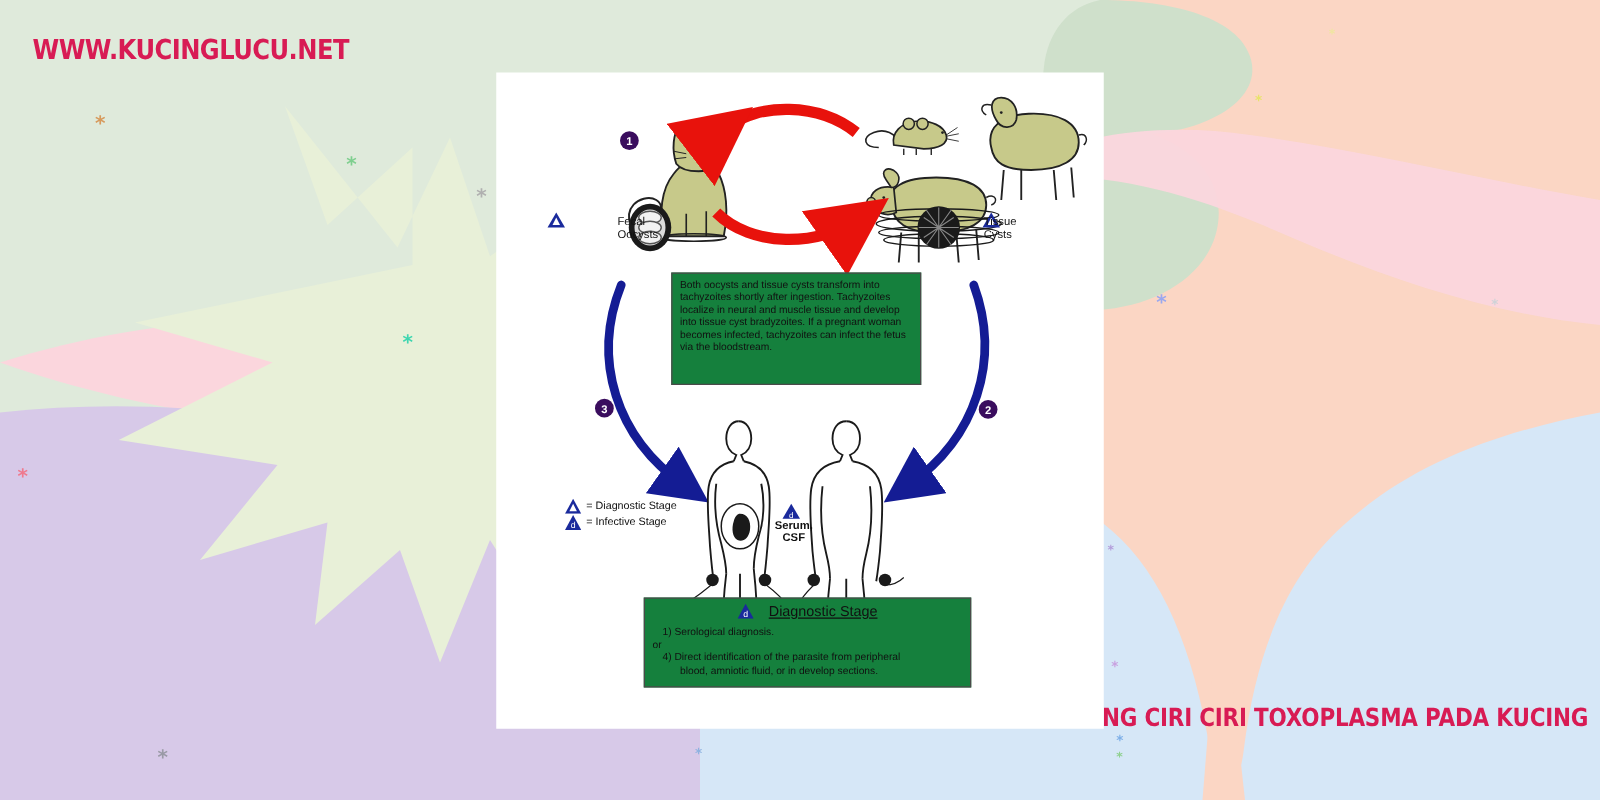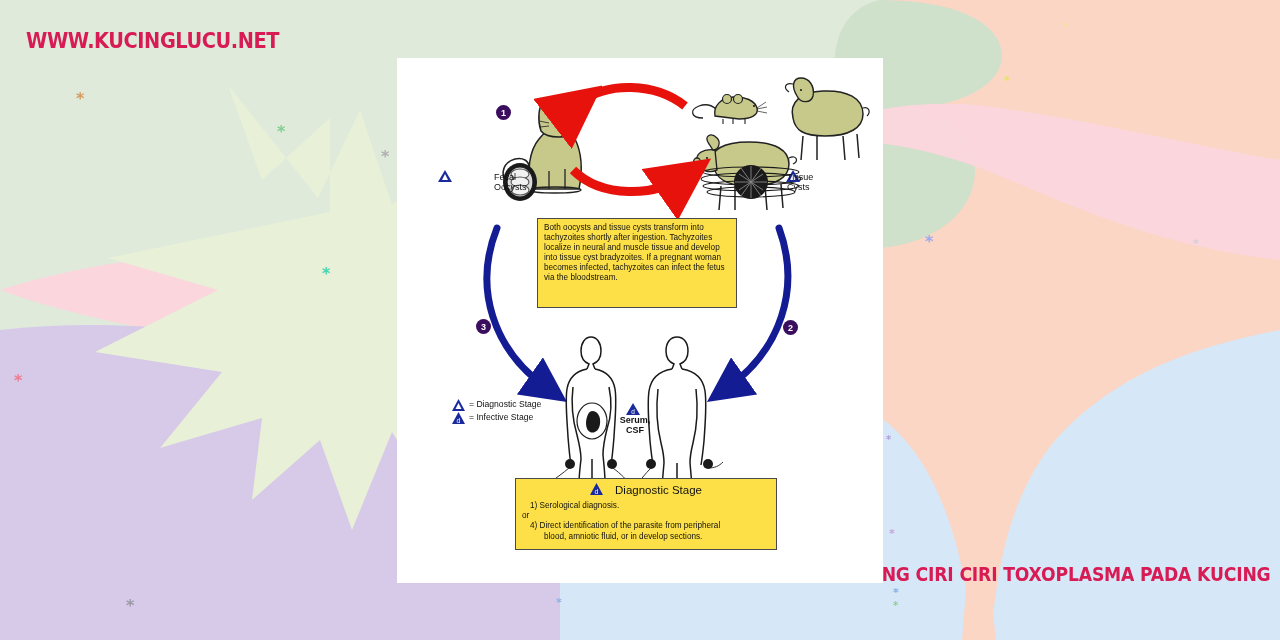--- a/index.html
+++ b/index.html
@@ -36,35 +36,35 @@
 
   
   .panel{
     position:absolute;left:397px;top:58px;width:486px;height:525px;
     background:#ffffff;
   }
   .diagram{position:absolute;left:0;top:0;width:486px;height:525px;}
 
   
   .txtbox{
-    position:absolute;background:#fde047;border:1.3px solid #4a4a4a;
+    position:absolute;background:#15803d;border:1.3px solid #4a4a4a;
     font-family:"Liberation Sans", sans-serif;color:#111;
     box-sizing:border-box;
   }
   #info-box{
     left:140px;top:160px;width:200px;height:90px;
     padding:4px 6px;font-size:8.2px;line-height:1.22;
   }
   #diag-box{
     left:118px;top:420px;width:262px;height:72px;
     padding:4px 6px;font-size:8.2px;line-height:1.27;
   }
   #diag-box .dtitle{
     display:flex;justify-content:center;gap:12px;
-    font-size:11.5px;margin-bottom:3px;
+    font-size:11.5px;margin-bottom:3px;text-decoration:underline;
   }
   #diag-box .ditem{padding-left:10px;text-indent:-2px;}
   #diag-box .dor{padding-left:0px;}
   #diag-box .dsub{padding-left:22px;}
 
   
   .lbl{
     position:absolute;font-size:9px;line-height:1.12;color:#111;
     font-family:"Liberation Sans", sans-serif;white-space:pre-line;
   }

